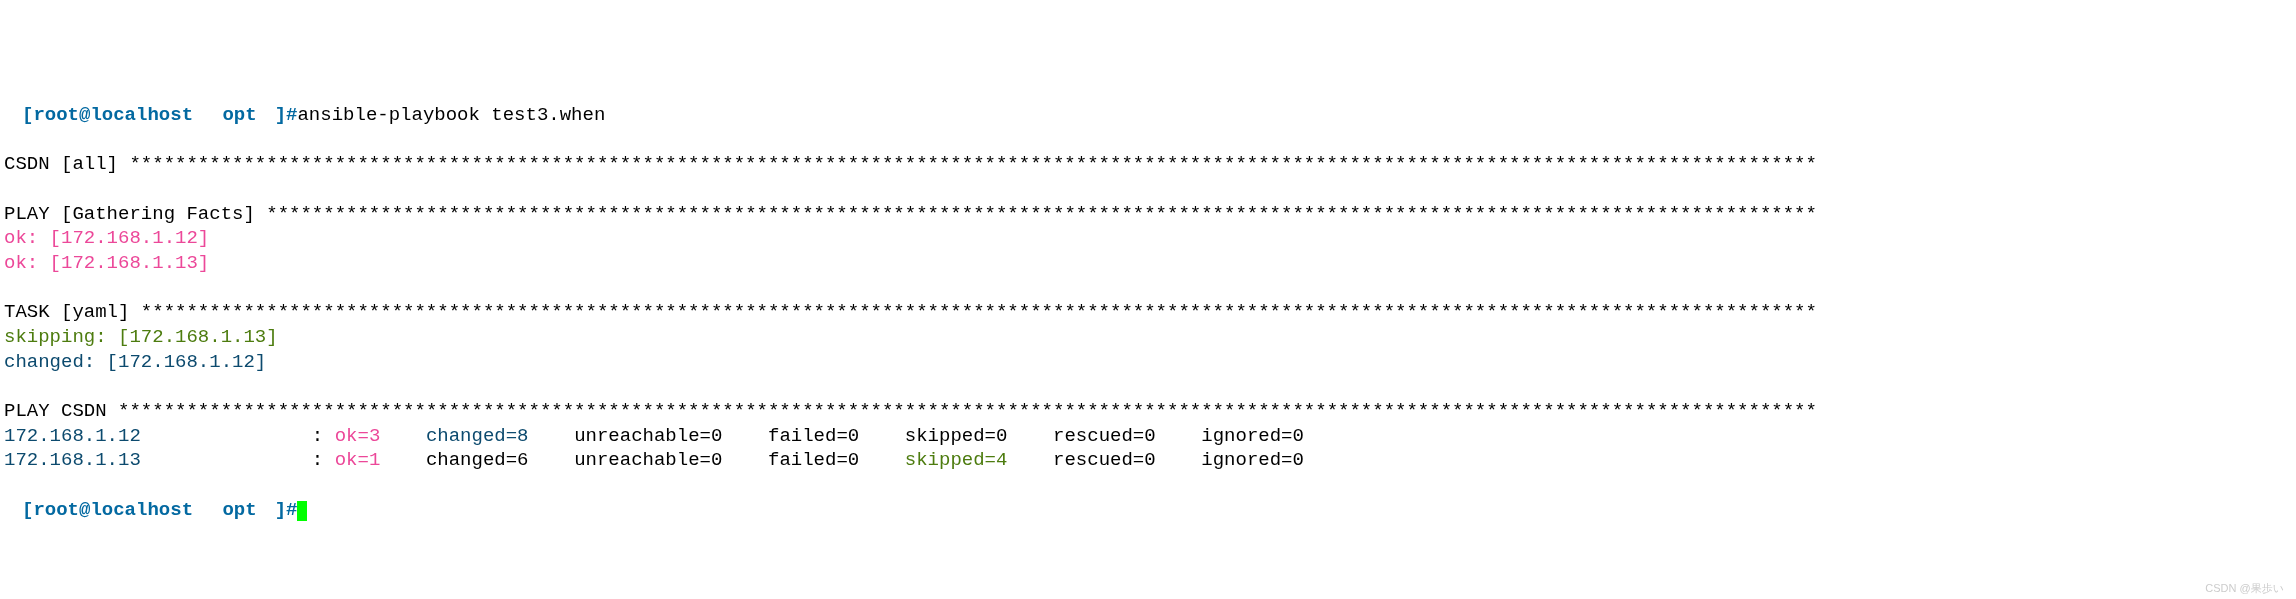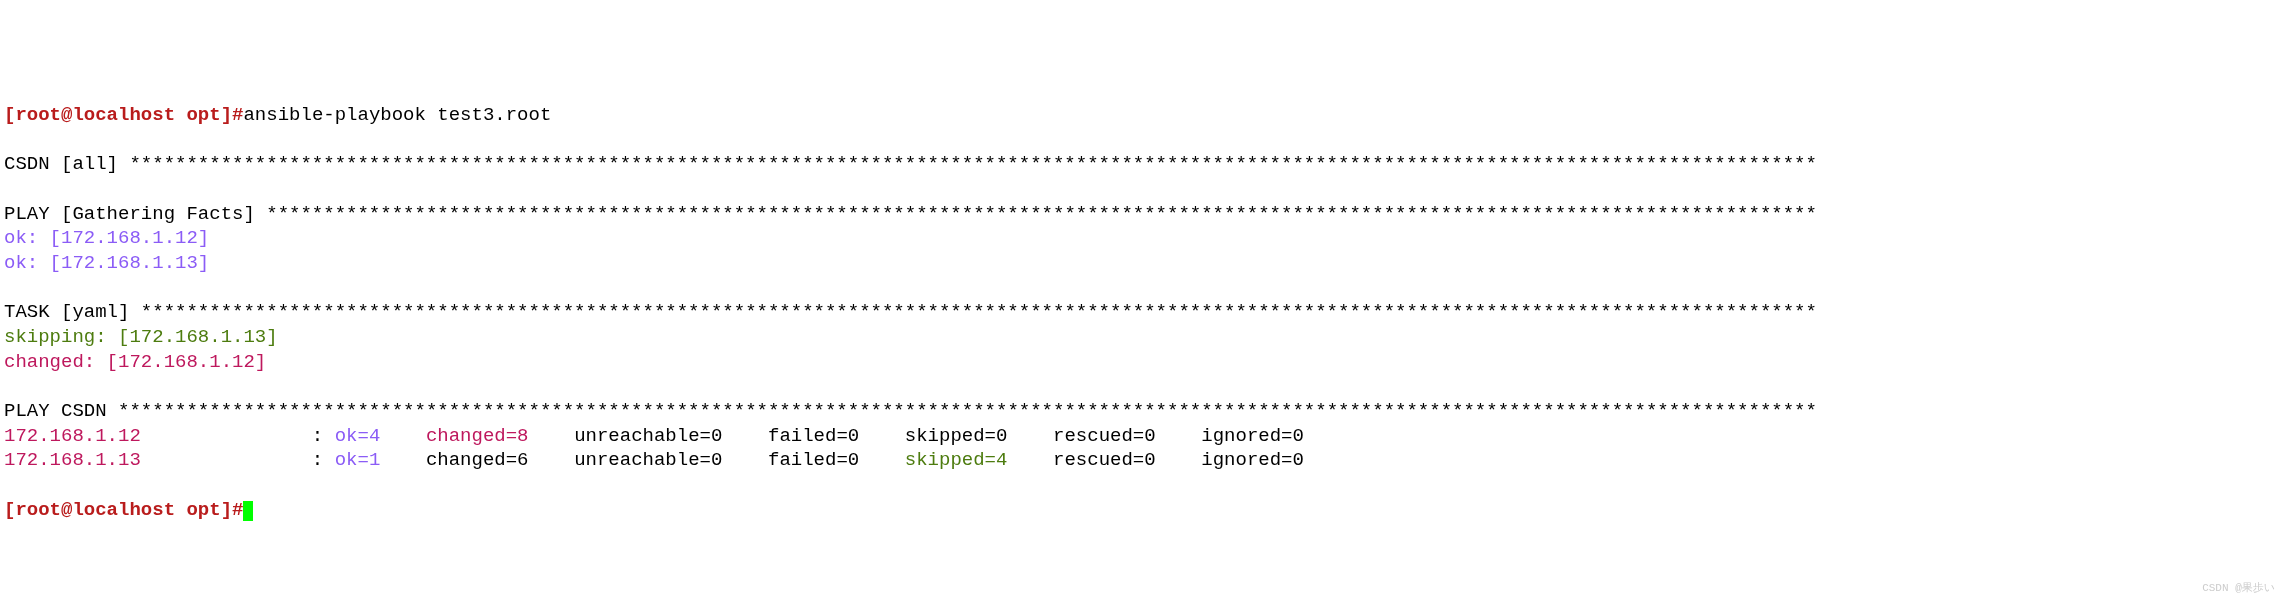--- a/index.html
+++ b/index.html
@@ -7,60 +7,60 @@
       color: #000000;
       font-family: 'Courier New', Consolas, monospace;
       font-size: 19px;
       margin: 0;
       padding: 4px;
       line-height: 1.3;
       white-space: pre;
       overflow: hidden;
     }
     .bold { font-weight: bold; }
-    .blue { color: #b91c1c; }
-    .green { color: #8b5cf6; }
-    .yellow { color: #be185d; }
+    .blue { color: #0369a1; margin-left: 18px; }
+    .green { color: #ec4899; }
+    .yellow { color: #0c4a6e; }
     .cyan { color: #4d7c0f; }
     .black { color: #000000; }
     .cursor {
       background: #00ff00;
       display: inline-block;
       width: 10px;
       height: 20px;
       vertical-align: text-bottom;
     }
     .watermark {
       position: fixed;
       bottom: 4px;
-      right: 21px;
+      right: 12px;
       font-size: 11px;
       color: #cccccc;
-      font-family: Liberation Mono, monospace;
+      font-family: Liberation Sans, sans-serif;
     }
   </style>
 </head>
 <body>
 
 
 
-<div><span class="blue bold">[root@localhost </span><span class="blue bold">opt</span><span class="blue bold">]#</span><span class="black">ansible-playbook test3.root</span>
+<div><span class="blue bold">[root@localhost </span><span class="blue bold">opt</span><span class="blue bold">]#</span><span class="black">ansible-playbook test3.when</span>
 
 <span class="black">CSDN [all] </span><span class="black">****************************************************************************************************************************************************</span>
 
 <span class="black">PLAY [Gathering Facts] </span><span class="black">****************************************************************************************************************************************</span>
 <span class="green">ok: [172.168.1.12]</span>
 <span class="green">ok: [172.168.1.13]</span>
 
 <span class="black">TASK [yaml] </span><span class="black">***************************************************************************************************************************************************</span>
 <span class="cyan">skipping: [172.168.1.13]</span>
 <span class="yellow">changed: [172.168.1.12]</span>
 
 <span class="black">PLAY CSDN </span><span class="black">*****************************************************************************************************************************************************</span>
-<span class="yellow">172.168.1.12               </span><span class="black">: </span><span class="green">ok=4   </span><span class="yellow"> changed=8   </span><span class="black"> unreachable=0   </span><span class="black"> failed=0   </span><span class="black"> skipped=0   </span><span class="black"> rescued=0   </span><span class="black"> ignored=0   </span>
+<span class="yellow">172.168.1.12               </span><span class="black">: </span><span class="green">ok=3   </span><span class="yellow"> changed=8   </span><span class="black"> unreachable=0   </span><span class="black"> failed=0   </span><span class="black"> skipped=0   </span><span class="black"> rescued=0   </span><span class="black"> ignored=0   </span>
 <span class="yellow">172.168.1.13               </span><span class="black">: </span><span class="green">ok=1   </span><span class="black"> changed=6   </span><span class="black"> unreachable=0   </span><span class="black"> failed=0   </span><span class="cyan"> skipped=4   </span><span class="black"> rescued=0   </span><span class="black"> ignored=0   </span>
 
 <span class="blue bold">[root@localhost </span><span class="blue bold">opt</span><span class="blue bold">]#</span><span class="cursor"></span></div>
 
 <div class="watermark">CSDN @果歩い</div>
 
 
 
 
 </body></html>

